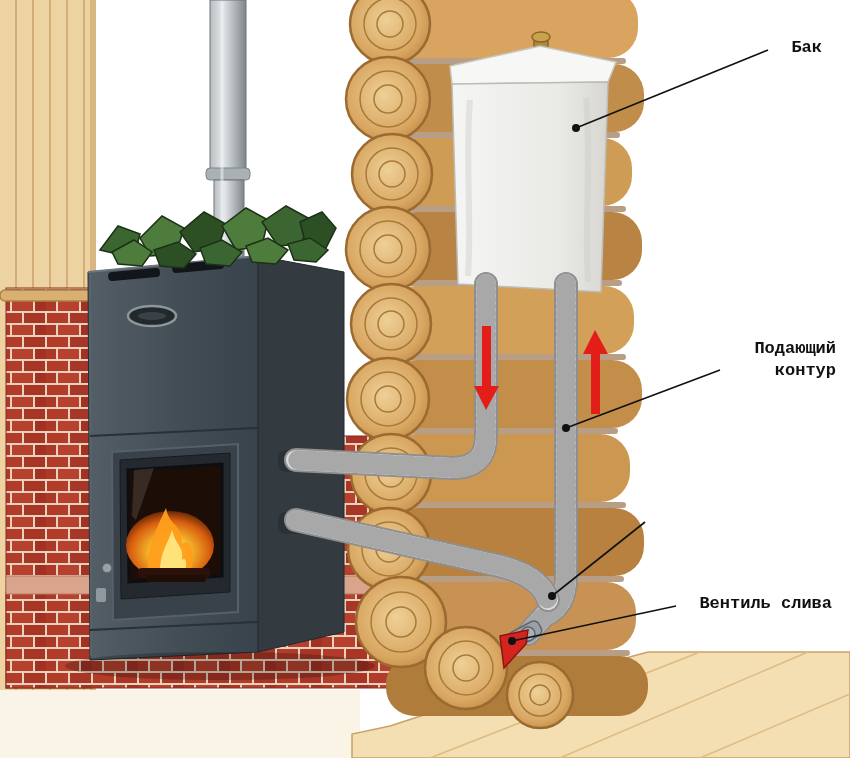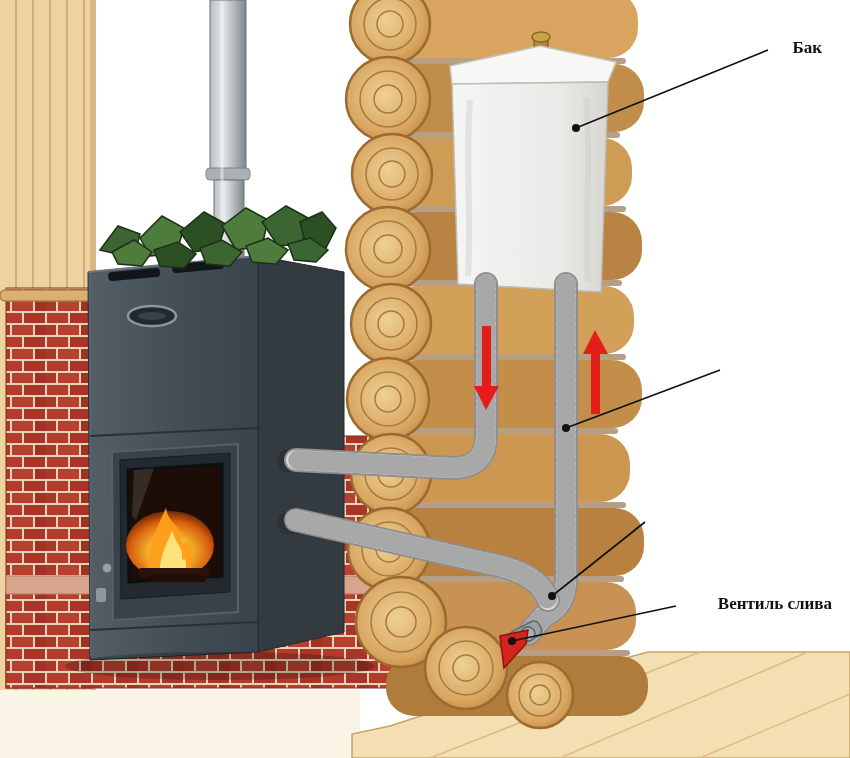--- a/index.html
+++ b/index.html
@@ -1,21 +1,21 @@
 <!DOCTYPE html>
 <html><head>
 <meta charset="utf-8">
 <style>
   html,body{margin:0;padding:0;background:#fff;}
   #stage{
     position:relative;
     width:850px;height:758px;
     background:#f9a8d4;
     overflow:hidden;
-    font-family:Liberation Serif, serif;
+    font-family:Liberation Mono, monospace;
   }
   #scene{position:absolute;left:0;top:0;}
   .label{
     position:absolute;
     font-weight:bold;
     font-size:17px;
     color:#111;
     white-space:nowrap;
   }
   .label.wrap{white-space:normal;text-align:right;line-height:22px;}
@@ -271,16 +271,17 @@
   <g fill="#111111">
     <circle cx="576" cy="128" r="4"></circle>
     <circle cx="566" cy="428" r="4"></circle>
     <circle cx="552" cy="596" r="4"></circle>
     <circle cx="512" cy="641" r="4"></circle>
   </g>
 </svg>
 
 <div class="label" style="top:38px;right:28px;">Бак</div>
 
+<div class="label wrap" style="top:338px;right:14px;width:110px;">Подающий контур</div>
 
 
 <div class="label" style="top:594px;right:18px;">Вентиль слива</div>
 </div>
 
 </body></html>

